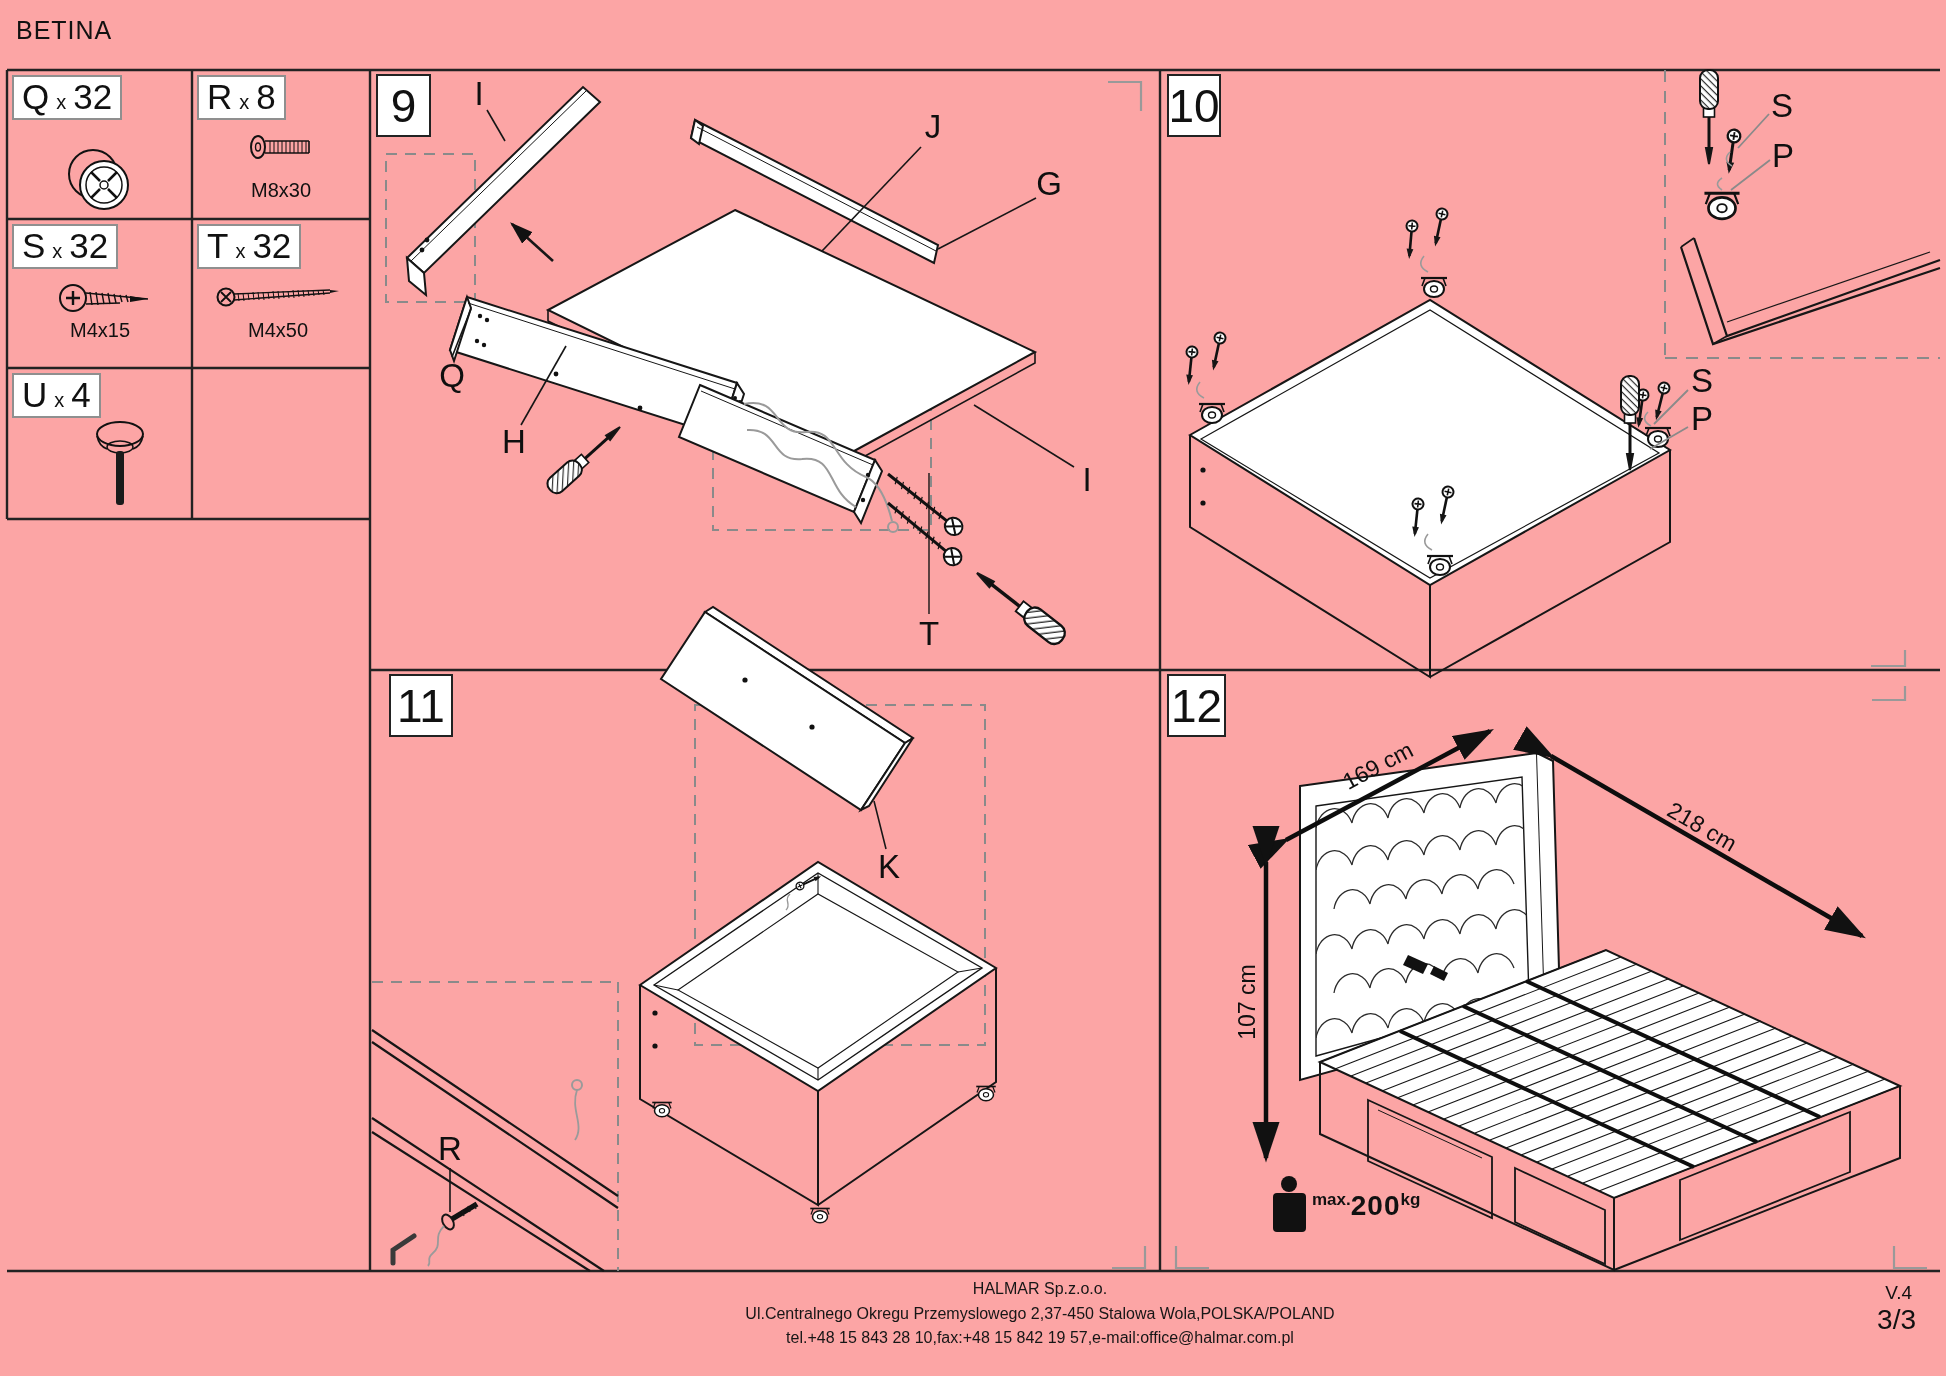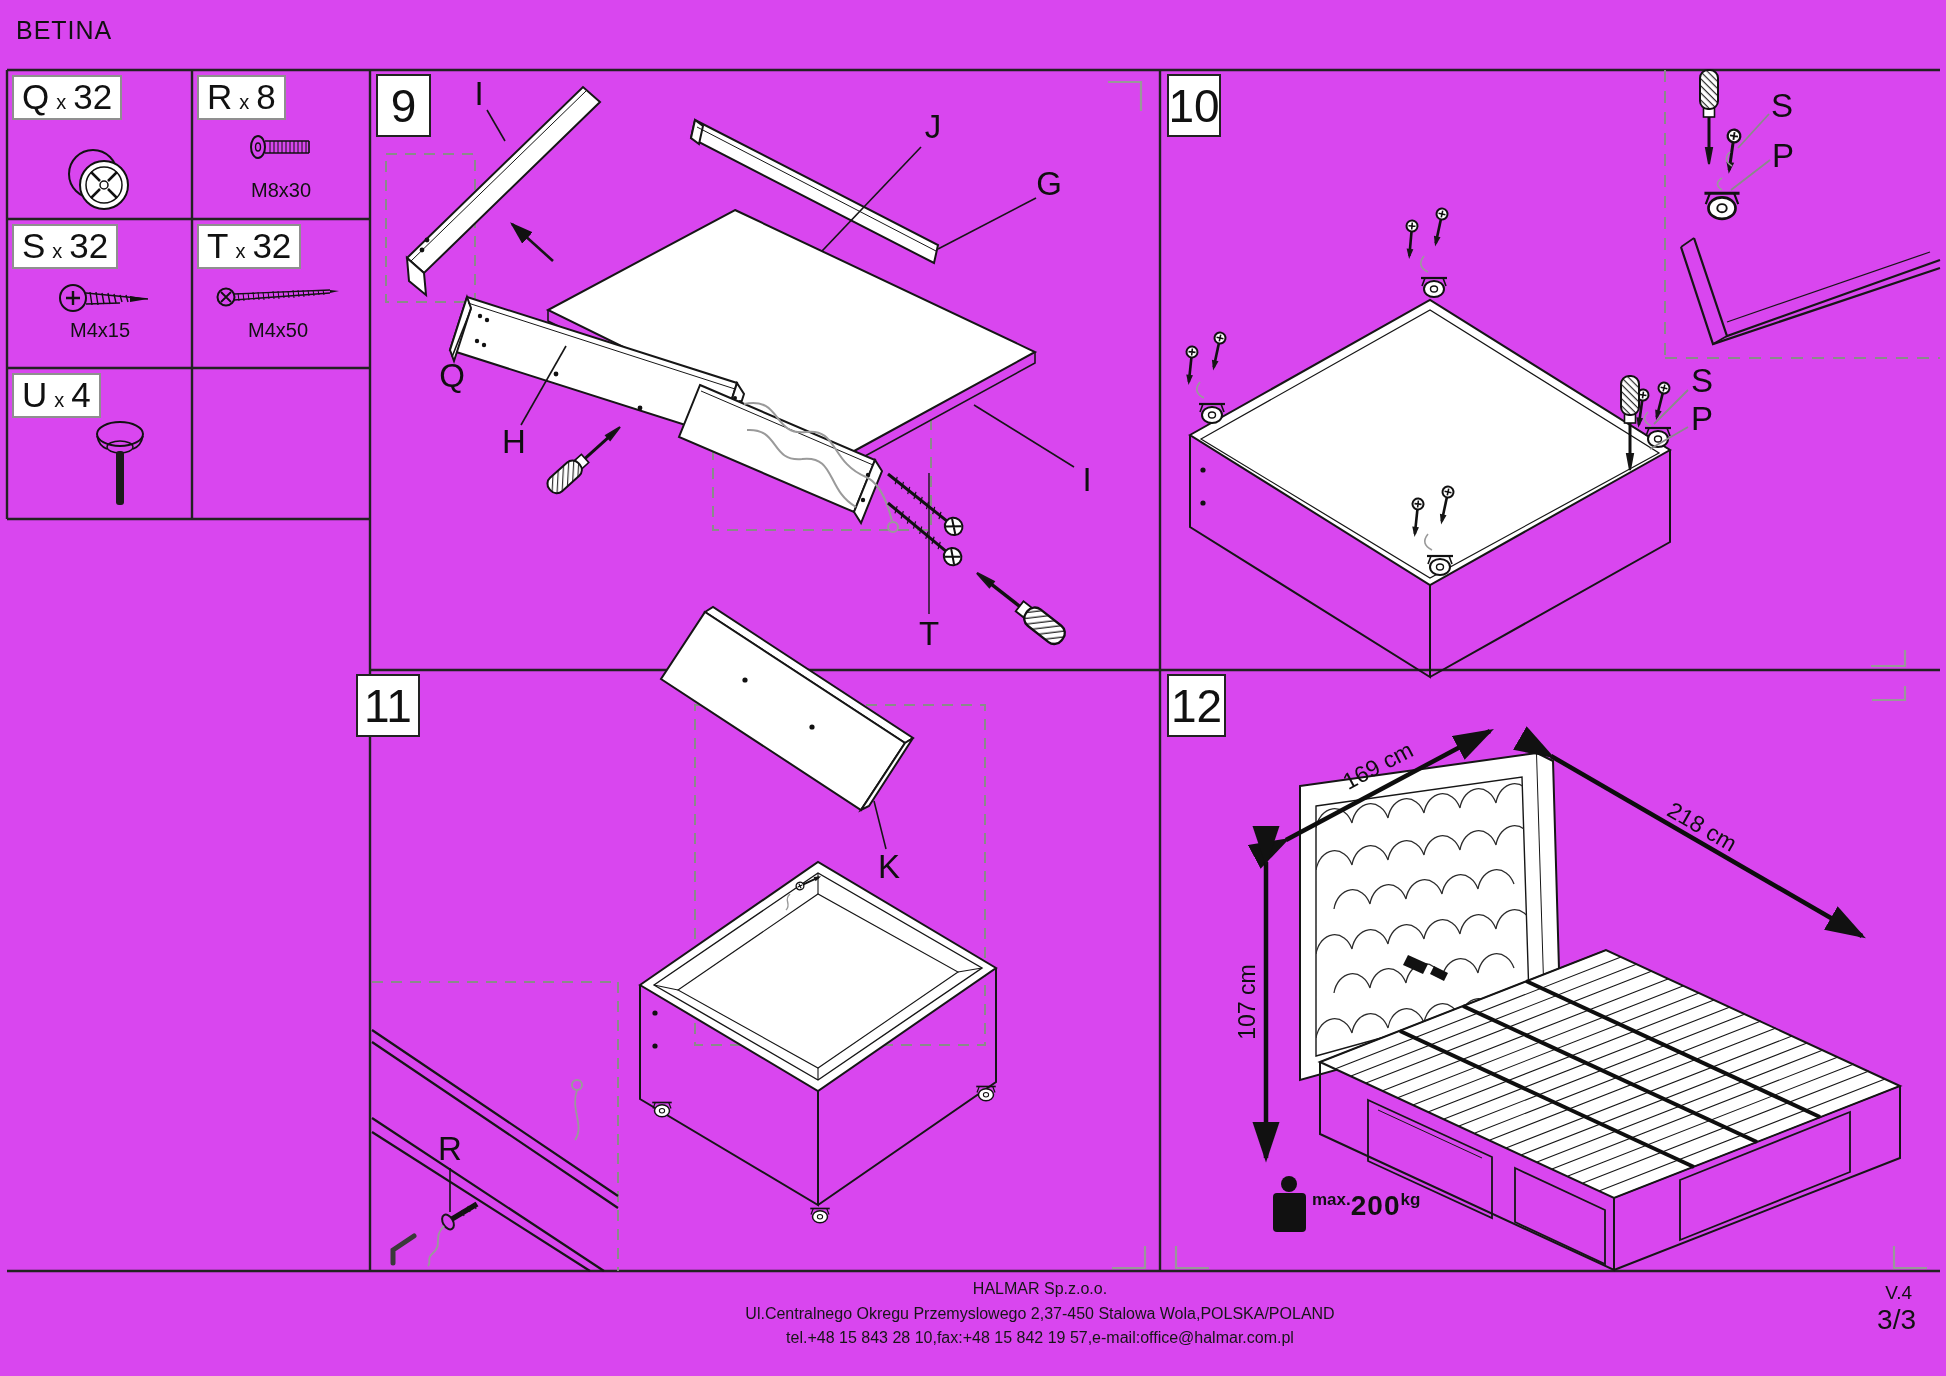--- a/index.html
+++ b/index.html
@@ -1,16 +1,16 @@
 <!DOCTYPE html>
 <html><head>
 <meta charset="utf-8">
 <style>
   html,body{margin:0;padding:0;background:#fff;}
-  .page{position:relative;width:1946px;height:1376px;background:#d946ef;overflow:hidden;
+  .page{position:relative;width:1946px;height:1376px;background:#fca5a5;overflow:hidden;
         font-family:"Liberation Sans",sans-serif;color:#111;}
   .page *{box-sizing:border-box;}
   svg.art{position:absolute;left:0;top:0;width:1946px;height:1376px;}
   .abs{position:absolute;}
   .title{left:16px;top:16px;font-size:25px;letter-spacing:1px;color:#111;}
   .part-box{position:absolute;border:2px solid #8f8f8f;background:#fff;display:flex;
             align-items:baseline;padding:2px 8px 4px 8px;gap:7px;}
   .part-letter{font-size:35px;line-height:1;}
   .part-x{font-size:20px;line-height:1;}
   .part-qty{font-size:35px;line-height:1;}
@@ -391,21 +391,21 @@
   <span class="part-letter">U</span>
       <span class="part-x">x</span>
       <span class="part-qty">4</span>
 </div>
 <div class="part-size" style="left:281px;top:190px;">M8x30</div>
 <div class="part-size" style="left:100px;top:330px;">M4x15</div>
 <div class="part-size" style="left:278px;top:330px;">M4x50</div>
 
 <div class="step-box" style="left:376px;top:74px;width:55px;height:63px;">9</div>
 <div class="step-box" style="left:1167px;top:74px;width:54px;height:63px;">10</div>
-<div class="step-box" style="left:356px;top:674px;width:64px;height:63px;">11</div>
+<div class="step-box" style="left:389px;top:674px;width:64px;height:63px;">11</div>
 <div class="step-box" style="left:1167px;top:674px;width:59px;height:63px;">12</div>
 
 <div id="label-layer">
       <div class="plabel" style="left: 479px; top: 94px;">I</div>
       <div class="plabel" style="left: 933px; top: 127px;">J</div>
       <div class="plabel" style="left: 1049px; top: 184px;">G</div>
       <div class="plabel" style="left: 452px; top: 376px;">Q</div>
       <div class="plabel" style="left: 514px; top: 442px;">H</div>
       <div class="plabel" style="left: 1087px; top: 480px;">I</div>
       <div class="plabel" style="left: 929px; top: 634px;">T</div>

